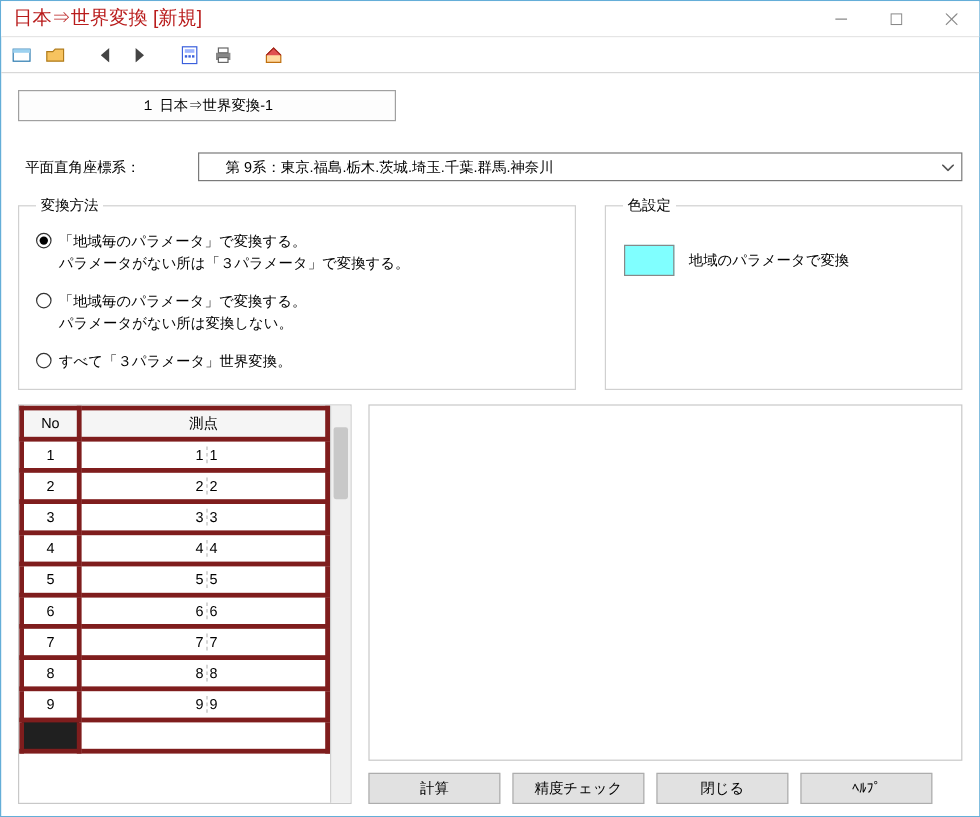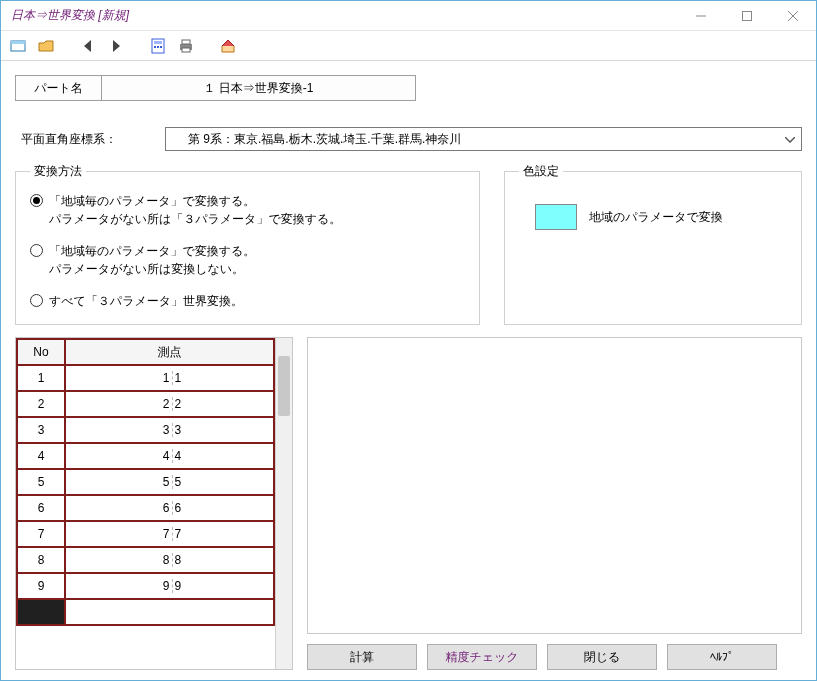--- a/index.html
+++ b/index.html
@@ -21,23 +21,22 @@
   .titlebar {
     height: 30px;
     display: flex;
     align-items: center;
     background: #fff;
     border-bottom: 1px solid #e5e5e5;
   }
   .titlebar .title {
     flex: 1;
     padding-left: 10px;
-    color: #701a75;
-    font-size: 12px;
-    font-style: italic;
+    color: #b91c1c;
+    font-size: 16px;
   }
   .titlebar .win-controls {
     display: flex;
   }
   .win-btn {
     width: 46px;
     height: 30px;
     display: flex;
     align-items: center;
     justify-content: center;
@@ -118,34 +117,34 @@
   .radio {
     width: 13px; height: 13px; border: 1px solid #333; border-radius: 50%;
     margin-top: 2px; position: relative; flex-shrink: 0;
   }
   .radio.checked::after {
     content: ""; position: absolute; left: 2px; top: 2px; width: 7px; height: 7px;
     background: #000; border-radius: 50%;
   }
   .radio-text { line-height: 1.5; }
 
-  .color-row { display: flex; align-items: center; gap: 12px; margin: 12px 16px; }
+  .color-row { display: flex; align-items: center; gap: 12px; margin: 12px 1px; }
   .swatch { width: 42px; height: 26px; border: 1px solid #888; }
 
   .bottom-row { display: flex; gap: 14px; flex: 1; min-height: 0; }
   .grid-wrap {
     width: 278px;
     border: 1px solid #c8c8c8;
     position: relative;
     display: flex;
   }
   .grid-table { flex: 1; overflow: hidden; }
   table { border-collapse: collapse; width: 100%; }
   th, td {
-    border: 2px solid #7f1d1d;
+    border: 4px solid #7f1d1d;
     height: 26px;
     text-align: center;
     font-weight: normal;
     font-size: 12px;
   }
   th { background: #f5f5f5; }
   th.no, td.no { width: 48px; }
   td.pt {
     position: relative;
   }
@@ -193,21 +192,21 @@
   .buttons-row { display: flex; gap: 10px; justify-content: flex-start; }
   .btn {
     width: 110px;
     height: 26px;
     border: 1px solid #adadad;
     background: #e1e1e1;
     display: flex;
     align-items: center;
     justify-content: center;
   }
-  .btn.disabled { color: #701a75; }
+  .btn.disabled { color: #000000; }
 </style>
 </head>
 <body>
 
 <div class="window">
 
   <div class="titlebar">
     <div class="title">日本⇒世界変換 [新規]</div>
     <div class="win-controls">
       <div class="win-btn">
@@ -274,21 +273,20 @@
       <svg width="16" height="16">
           <path d="M2 8 L8 2 L14 8 L14 14 L2 14 Z" fill="#ffd9a0" stroke="#c07010"></path>
           <path d="M2 8 L8 2 L14 8" fill="#e05050" stroke="#a02020"></path>
         </svg>
     </div>
   </div>
 
   <div class="content">
 
     <div class="tabs-row">
-      <div class="tab header">パート名</div>
       <div class="tab value">１ 日本⇒世界変換-1</div>
     </div>
 
     <div class="coord-row">
       <div class="coord-label">平面直角座標系：</div>
       <div class="coord-select">
         <span>第 9系：東京.福島.栃木.茨城.埼玉.千葉.群馬.神奈川</span>
         <span class="chev">
           <svg width="10" height="6">
               <path d="M0 0 L5 5 L10 0" fill="none" stroke="#555" stroke-width="1.4"></path>

